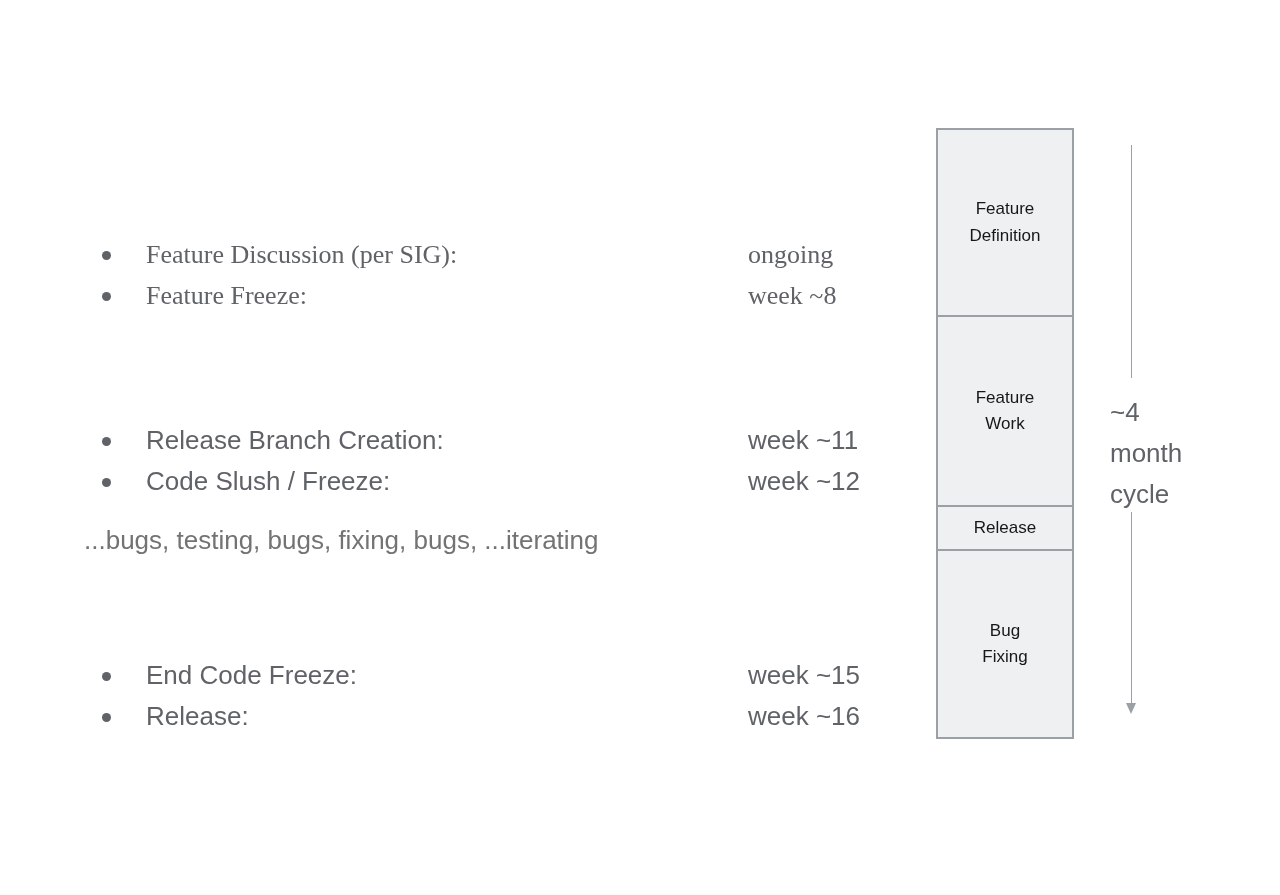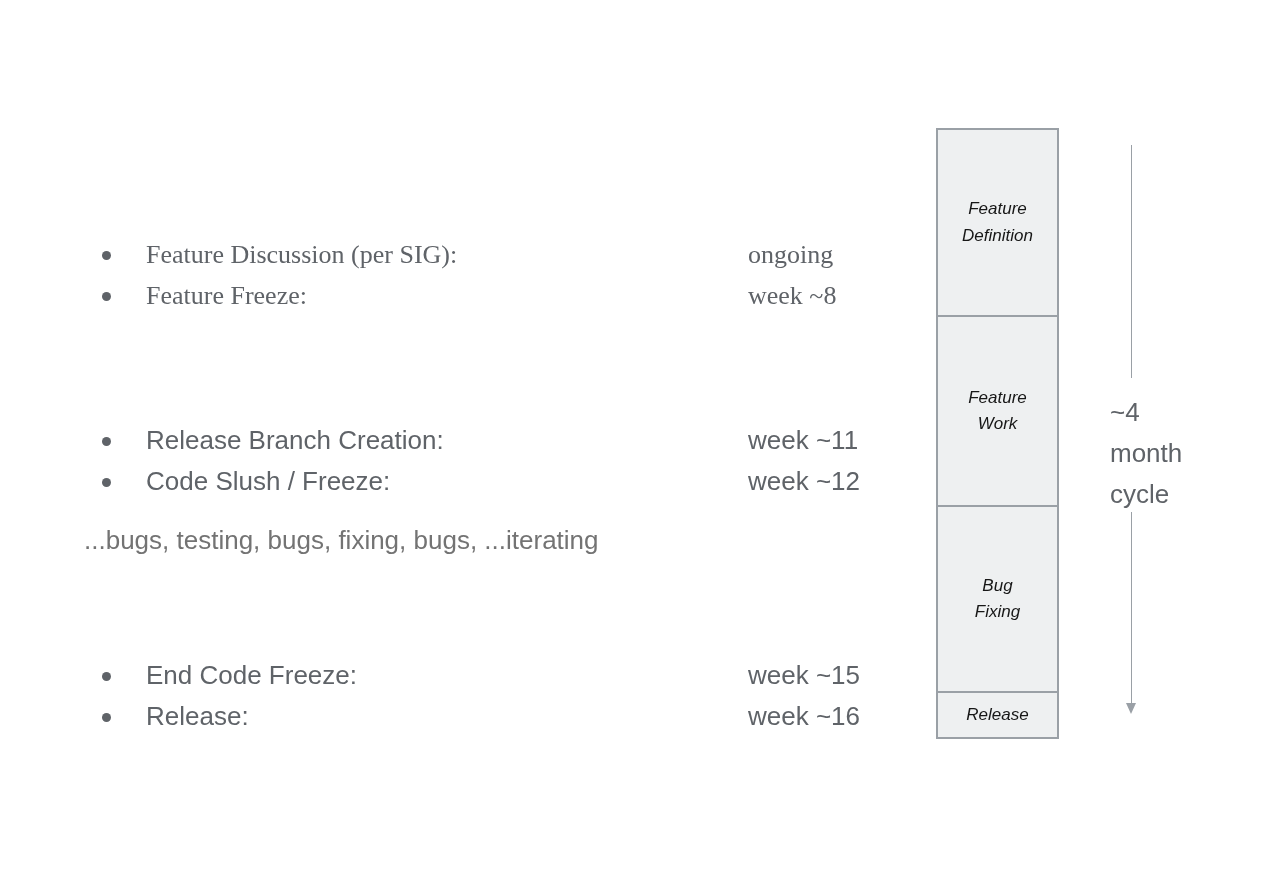--- a/index.html
+++ b/index.html
@@ -64,25 +64,24 @@
     line-height: 41px;
     color: #737373;
     white-space: nowrap;
   }
 
   
   #phase-column {
     position: absolute;
     left: 936px;
     top: 128px;
-    width: 123px;
+    width: 138px;
     border: 2px solid #9aa0a6;
     box-sizing: border-box;
     background: #f97316;
-    font-style: italic;
   }
   .phase {
     box-sizing: border-box;
     background: #eef0f1;
     border-bottom: 2px solid #9aa0a6;
     display: flex;
     align-items: center;
     justify-content: center;
     text-align: center;
   }
@@ -181,26 +180,26 @@
 
   <div id="phase-column">
       <div class="phase" style="height: 187px;">
         <span class="phase-label">Feature
 Definition</span>
       </div>
       <div class="phase" style="height: 190px;">
         <span class="phase-label">Feature
 Work</span>
       </div>
+      <div class="phase" style="height: 44px;">
+        <span class="phase-label">Release</span>
+      </div>
       <div class="phase" style="height: 186px;">
         <span class="phase-label">Bug
 Fixing</span>
-      </div>
-      <div class="phase" style="height: 44px;">
-        <span class="phase-label">Release</span>
       </div>
     </div>
 
   <div id="cycle-arrow-top"></div>
   <div id="cycle-caption">~4
 month
 cycle</div>
   <div id="cycle-arrow-bottom"></div>
   <div id="cycle-arrow-head"></div>
 

